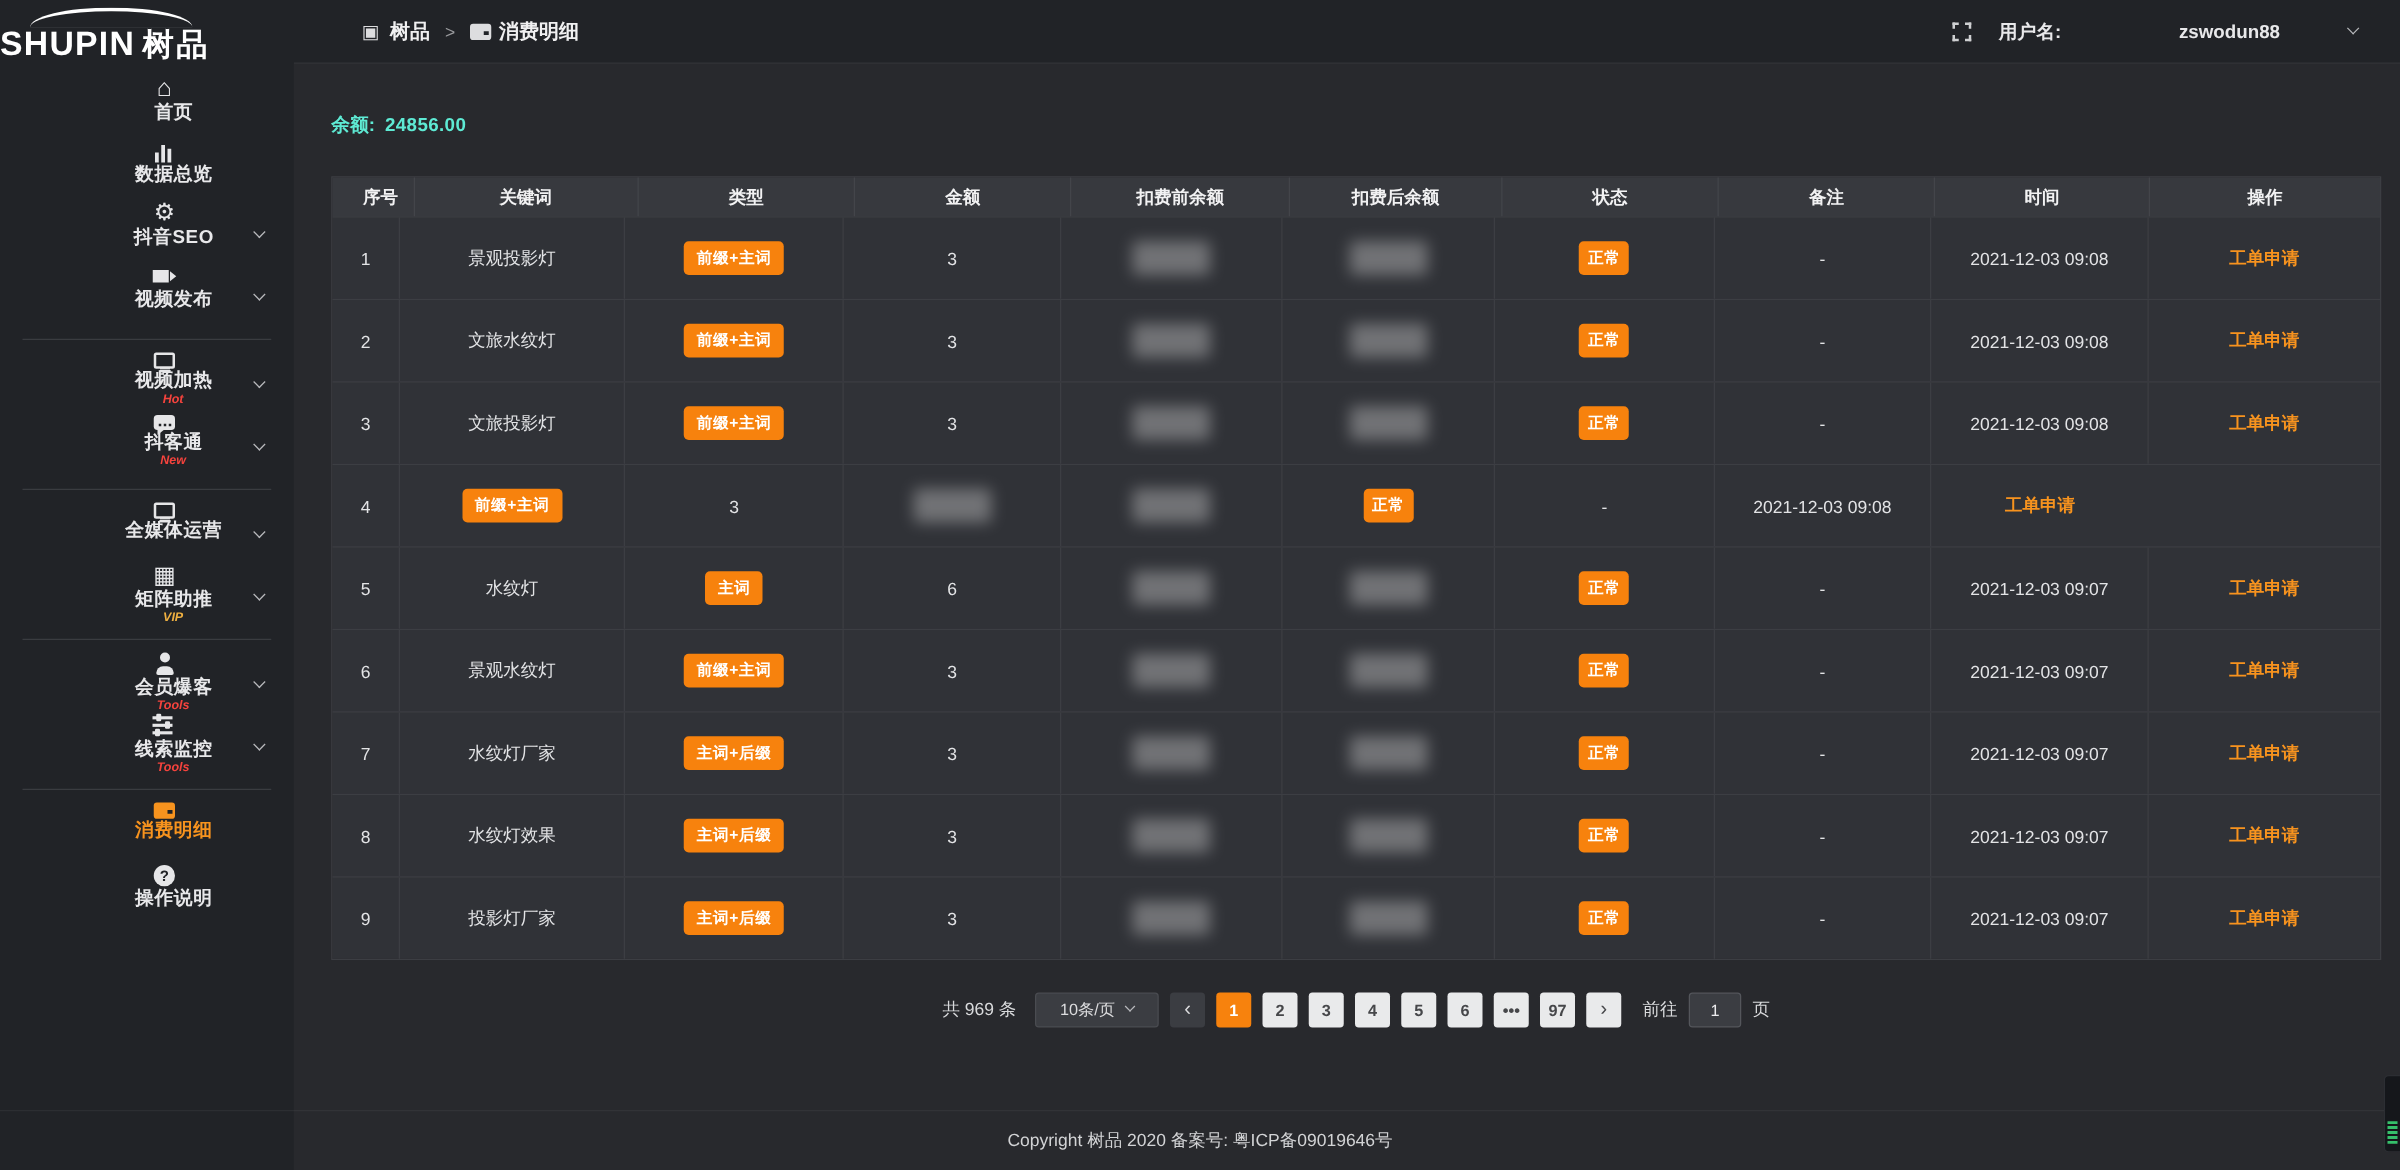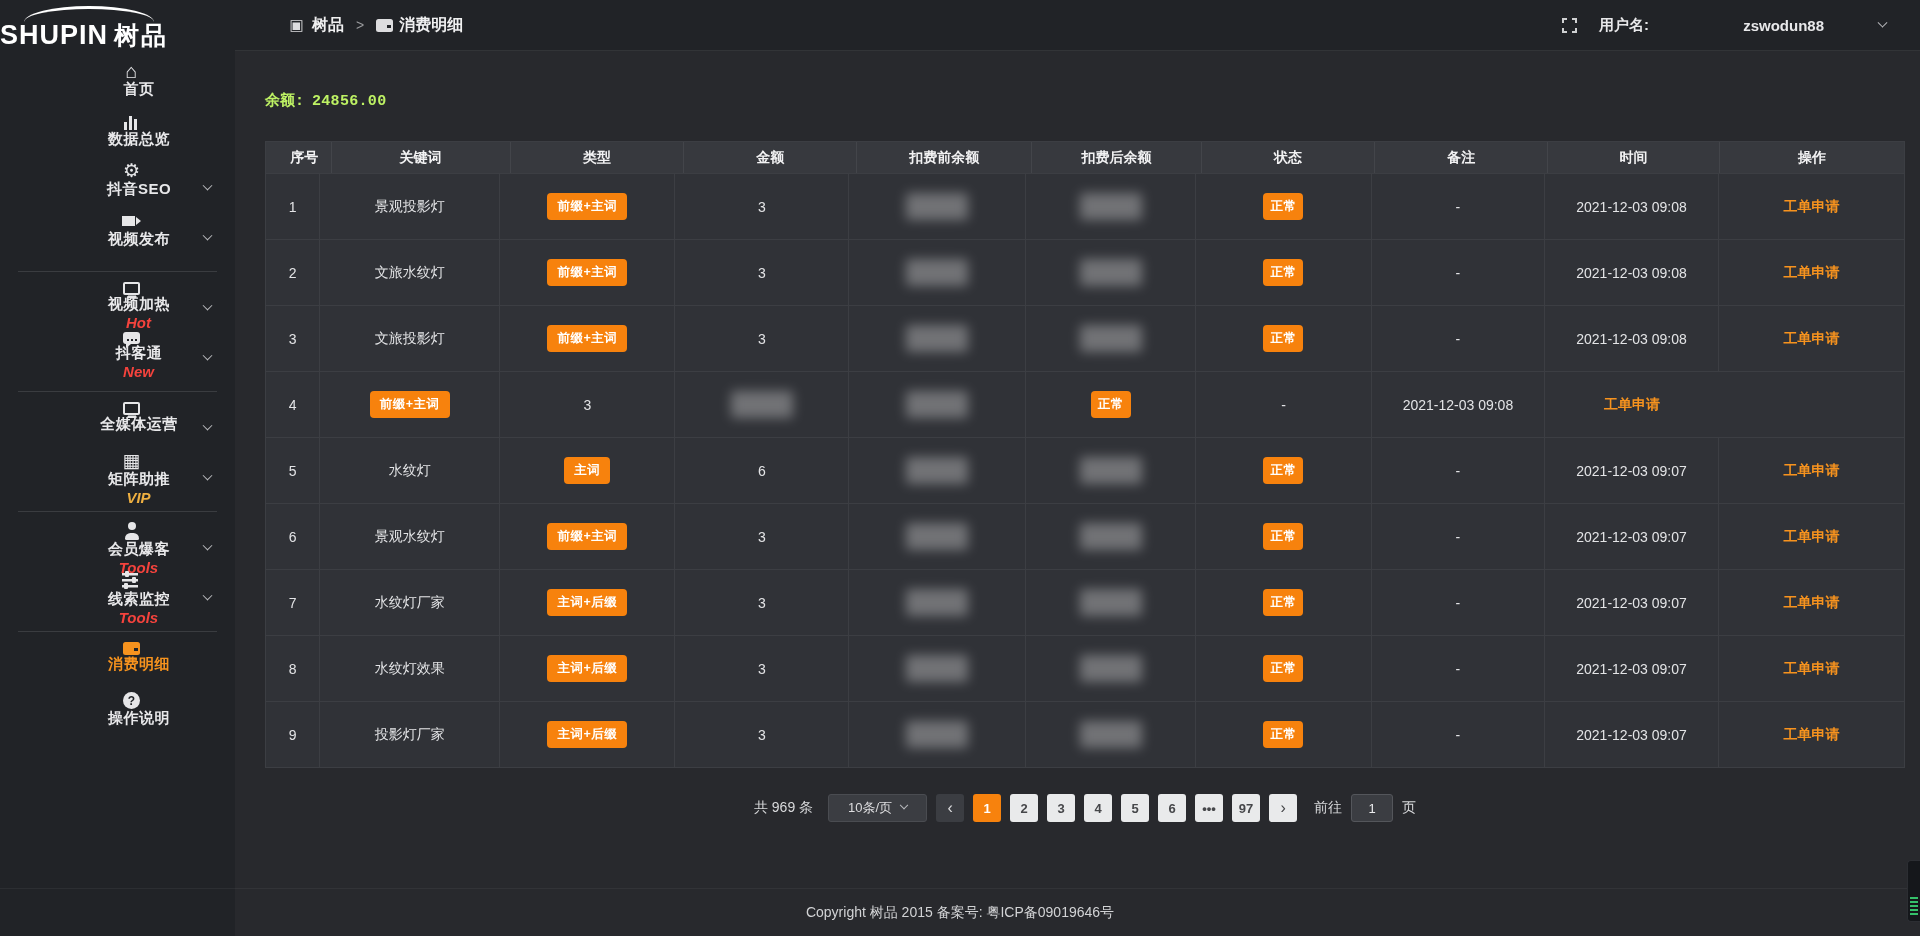--- a/index.html
+++ b/index.html
@@ -9,21 +9,21 @@
   .sidebar{position:absolute;left:0;top:0;width:235px;height:936px;background:#212327;z-index:3;}
   .logo{height:62px;display:flex;align-items:center;padding-left:0;position:relative;}
   .logo-arc{position:absolute;left:24px;top:6px;width:130px;height:16px;border-top:3px solid #fff;
     border-radius:50% 50% 0 0/100% 100% 0 0;}
   .logo-en{color:#fff;font-size:27px;font-weight:800;letter-spacing:1px;margin-top:8px;}
   .logo-cn{color:#fff;font-size:25px;font-weight:800;margin:8px 0 0 6px;letter-spacing:2px;}
   .nav-item{height:50px;display:flex;align-items:center;padding-left:28px;position:relative;
     color:#e8e8ea;font-size:15px;cursor:pointer;flex-direction:column;}
   .nav-item .lbl{margin-left:15px;font-weight:600;letter-spacing:.5px;}
   .nav-item.active{color:#f7931e;}
-  .nav-tag{font-size:15px;font-weight:700;font-style:italic;margin-left:14px;}
+  .nav-tag{font-size:10px;font-weight:700;font-style:italic;margin-left:14px;}
   .tag-red{color:#f5433d;} .tag-gold{color:#efb041;}
   .divider{height:1px;background:#3a3c40;margin:9px 18px 10px 18px;}
   .chev{position:absolute;right:24px;top:50%;width:7px;height:7px;border-right:1.6px solid #b9babd;
     border-bottom:1.6px solid #b9babd;transform:translateY(-70%) rotate(45deg);}
   
   .ic{display:inline-flex;align-items:center;justify-content:center;width:19px;height:18px;
     color:#e6e6e8;position:relative;flex:none;}
   .nav-item.active .ic{color:#f7931e;}
   .i-home::before{content:"⌂";font-size:20px;line-height:18px;}
   .i-chart{background:
@@ -73,21 +73,21 @@
     border-bottom:1px solid rgba(255,255,255,.08);display:flex;align-items:center;z-index:2;}
   .crumbs{display:flex;align-items:center;margin-left:52px;color:#f0f0f1;font-size:16px;font-weight:700;}
   .crumbs .ic{color:#dddddf;margin-right:6px;}
   .crumb-sep{color:#9a9b9e;margin:0 12px;font-size:14px;font-weight:400;}
   .top-right{margin-left:auto;display:flex;align-items:center;margin-right:34px;color:#e8e8ea;}
   .top-right .ic{color:#cfd0d2;margin-right:22px;cursor:pointer;}
   .uname{font-size:15px;font-weight:600;cursor:pointer;display:flex;align-items:center;gap:45px;}
   .uname .chev{position:static;margin-left:10px;transform:rotate(45deg) translate(-2px,-2px);}
   
   .content{position:absolute;left:235px;top:51px;right:0;bottom:0;}
-  .balance{position:absolute;left:30px;top:40px;color:#bef264;font-size:15px;font-weight:700;font-family:Liberation Mono, monospace;}
+  .balance{position:absolute;left:30px;top:40px;color:#5eead4;font-size:15px;font-weight:700;}
   .balance b{margin-left:8px;font-size:15px;letter-spacing:.3px;}
   .table{position:absolute;left:30px;top:90px;width:1640px;border:1px solid #3c3e43;}
   .thead{display:flex;height:31px;background:#37393e;padding-left:12px;}
   .thead>*{display:flex;align-items:center;justify-content:center;color:#f2f2f3;font-size:14px;
     font-weight:700;border-right:1px solid #43454a;}
   .tbody .tr{display:flex;height:66px;background:#303237;border-top:1px solid #3c3e43;}
   .tr>*{display:flex;align-items:center;justify-content:center;color:#e3e4e6;font-size:14px;
     border-right:1px solid #3c3e43;}
   .thead>*:last-child,.tr>*:last-child{border-right:none;}
   .thead>*:nth-child(1),.tr>*:nth-child(1){width:3.3%;}
@@ -474,15 +474,15 @@
         <button class="pg-btn">97</button>
       </span>
     <button class="pg-btn next">›</button>
     <span class="pg-goto">前往</span>
     <input class="pg-input" value="1" style="">
     <span class="pg-unit">页</span>
   </div>
 </div>
 
 <div class="footer">
-  <span>Copyright 树品 2015 备案号: 粤ICP备09019646号</span>
+  <span>Copyright 树品 2020 备案号: 粤ICP备09019646号</span>
 </div>
 <div class="side-widget"></div>
 
 </body></html>

